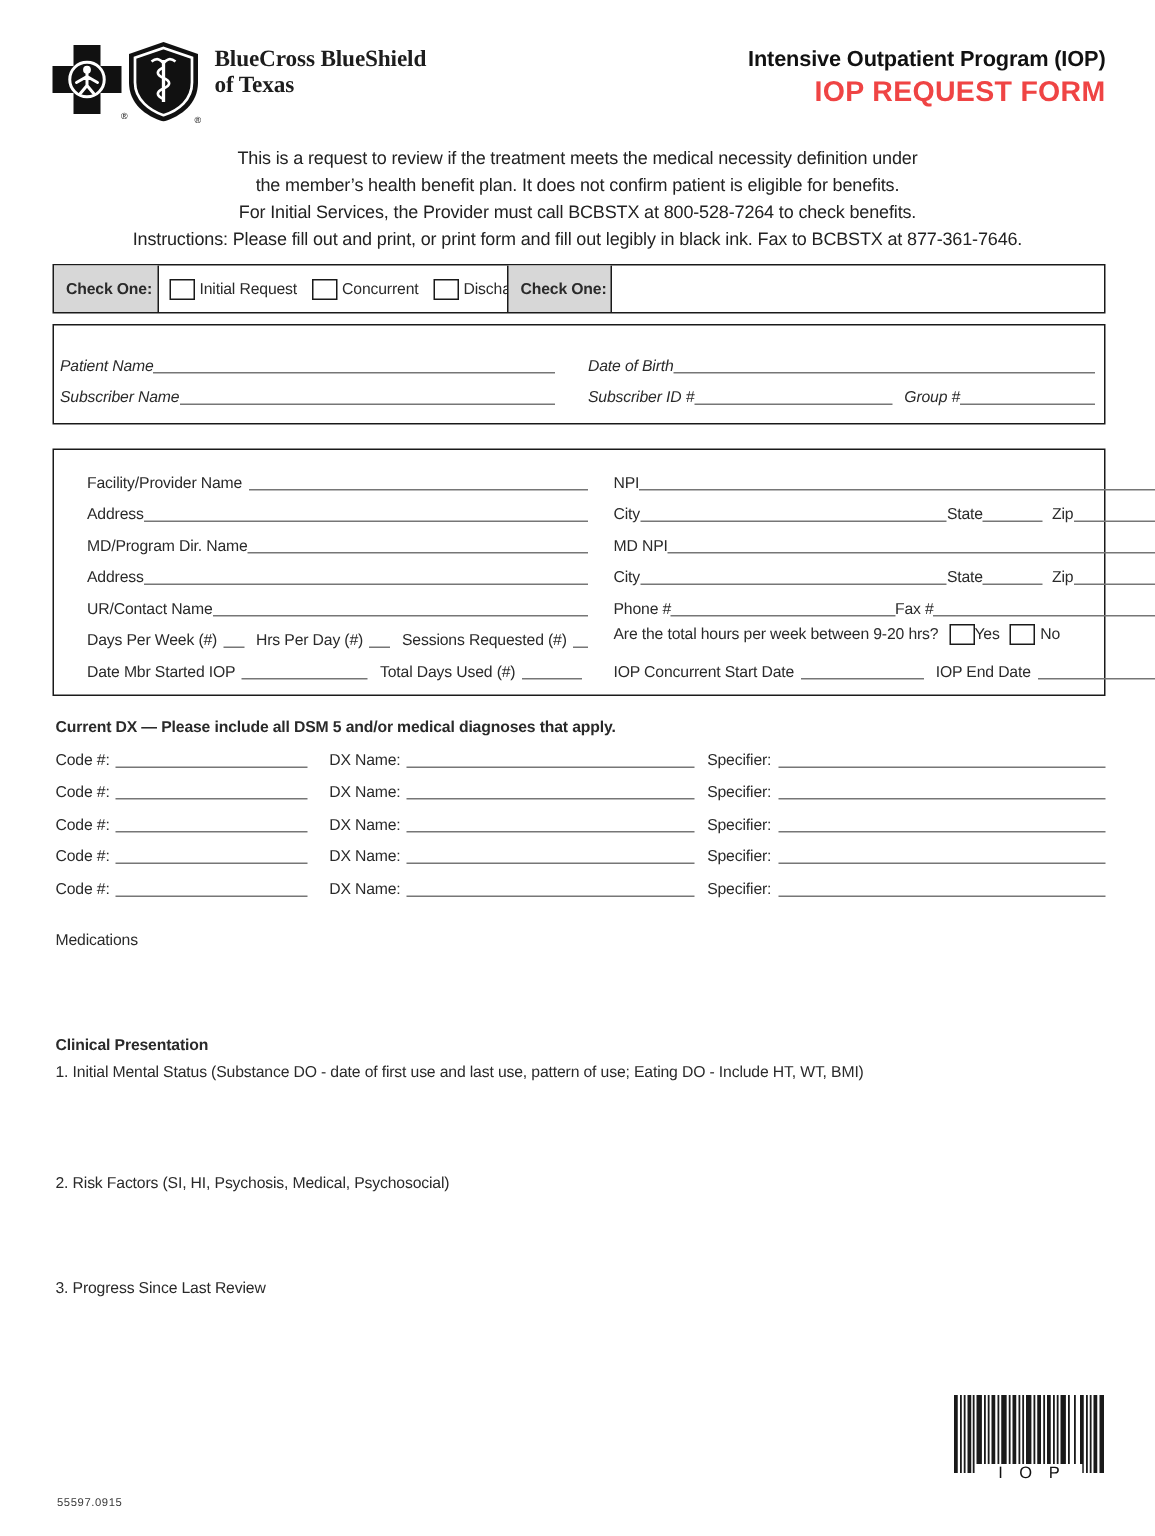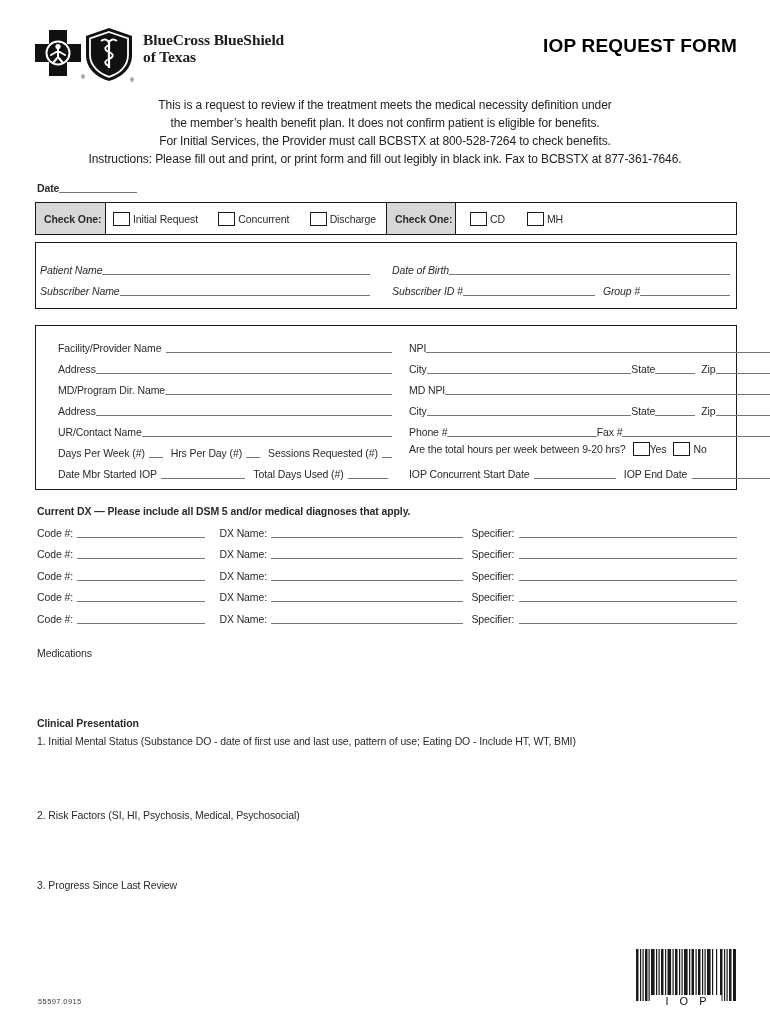--- a/index.html
+++ b/index.html
@@ -12,41 +12,41 @@
     overflow:hidden;
   }
   
   .hdr { display:flex; justify-content:space-between; padding:28px 33px 0 33px; height:88px; }
   .brand { display:flex; align-items:flex-start; gap:3px; }
   .logo-wrap { position:relative; }
   .regmark { position:absolute; right:-2px; bottom:2px; font-size:6px; color:#111; }
   .brand-text { margin-left:8px; padding-top:3px; font-family:"Liberation Serif", serif; font-weight:bold; font-size:15.5px; line-height:17px; color:#1d1d1d; }
   .titles { text-align:right; padding-top:4px; }
   .program-title { font-weight:bold; font-size:14.5px; color:#111; }
-  .form-title { font-weight:bold; font-size:19px; letter-spacing:0.2px; color:#000000; margin-top:3px; }
+  .form-title { font-weight:bold; font-size:19px; letter-spacing:0.2px; color:#ef4444; margin-top:3px; }
   
   .intro { margin-top:8px; text-align:center; font-weight:normal; font-size:12px; line-height:18px; color:#222; }
   
   .lbl { font-size:10.5px; white-space:nowrap; }
   .blbl { font-size:10.5px; font-weight:bold; white-space:nowrap; }
   .fill { display:inline-block; border-bottom:1px solid #767676; height:12px; }
   .frow { display:flex; align-items:flex-end; }
   .frow .fill { margin-bottom:1px; }
   .grow { flex:1 1 auto; }
   .cb { display:inline-block; width:17px; height:14px; border:1.6px solid #1a1a1a; background:#fff; flex:none; }
   
   .date-row { margin:10px 33px 0 37px; height:16px; }
   
   .box { border:1.6px solid #1a1a1a; margin-left:35px; margin-right:33px; background:#fff; }
   .check-box { margin-top:8px; height:33px; display:flex; align-items:stretch; }
   .gray-cell { width:70px; flex:none; background:#d7d7d7; display:flex; align-items:center; padding-left:8px; }
   .gray-cell.first { border-right:1.6px solid #1a1a1a; }
   .gray-cell.second { border-left:1.6px solid #1a1a1a; border-right:1.6px solid #1a1a1a; }
   .opts { display:flex; align-items:center; }
-  .opts1 { width:280px; flex:none; padding-left:7px; gap:0;justify-content:space-between; }
+  .opts1 { width:232px; flex:none; padding-left:7px; gap:0; }
   .opt { display:flex; align-items:center; margin-right:10px; }
   .opt .lbl { margin-left:3px; }
   .opts2 { padding-left:14px; }
   .opts2 .opt { margin-right:22px; }
   
   .patient-box { margin-top:7px; padding:20px 6px 11px 4px; display:grid; grid-template-columns:330px 1fr; column-gap:22px; row-gap:8px;font-style:italic; }
   
   .facility-box { margin-top:16px; padding:7px 6px 9px 22px; display:grid; grid-template-columns:334px 1fr; column-gap:17px; }
   .fcol .frow { height:21px; }
   .seg-lbl { margin-left:8px; }
@@ -60,21 +60,21 @@
   .ml14 { margin-left:14px; }
   .ml8 { margin-left:8px; }
   
   .meds { margin:22px 33px 0 37px; font-size:10.5px; }
   .clin-head { margin:58px 33px 0 37px; font-size:10.5px; font-weight:bold; }
   .clin-item { margin-left:37px; margin-right:33px; font-size:10.5px; }
   .clin-item.i1 { margin-top:6px; }
   .clin-item.i2 { margin-top:62px; }
   .clin-item.i3 { margin-top:58px; }
   
-  .barcode { position:absolute; right:34px; bottom:17px; width:100px; height:58px; text-align:center;margin-top:32px; }
+  .barcode { position:absolute; right:34px; bottom:36px; width:100px; height:58px; text-align:center;margin-top:32px; }
   .barcode svg { display:block; }
   .bc-label { position:absolute; left:50%; transform:translateX(-50%); bottom:0;
               background:#fff; padding:0 4px; font-size:11px; letter-spacing:11px; text-indent:11px;
               color:#111; white-space:nowrap; }
   .form-number { position:absolute; left:38px; bottom:18px; font-size:7.5px; letter-spacing:0.4px; color:#3a3a3a; }
 </style>
 </head>
 <body>
 
 <div class="page">
@@ -99,35 +99,32 @@
           <path d="M23 17c-5 2-5 5 0 7s5 5 0 7-5 5 0 7" stroke="#fff" stroke-width="1.8" fill="none"></path>
         </svg>
         <span class="regmark">®</span>
       </span>
       <div class="brand-text">
         <div>BlueCross BlueShield</div>
         <div>of Texas</div>
       </div>
     </div>
     <div class="titles">
+      <div class="program-title">Intensive Outpatient Program (IOP)</div>
       <div class="form-title">IOP REQUEST FORM</div>
     </div>
   </div>
 
   <div class="intro">
     <div>This is a request to review if the treatment meets the medical necessity definition under</div>
     <div>the member’s health benefit plan. It does not confirm patient is eligible for benefits.</div>
     <div>For Initial Services, the Provider must call BCBSTX at 800-528-7264 to check benefits.</div>
     <div>Instructions: Please fill out and print, or print form and fill out legibly in black ink. Fax to BCBSTX at 877-361-7646.</div>
   </div>
 
-  <div class="date-row frow">
-    <span class="blbl">Date</span>
-      <span class="fill" style="width:78px;"></span>
-  </div>
 
   <div class="box check-box">
     <div class="gray-cell first">
       <span class="blbl">Check One:</span>
     </div>
     <div class="opts opts1">
       <span class="opt">
         <span class="cb"></span>
         <span class="lbl">Initial Request</span>
       </span>
@@ -135,30 +132,20 @@
         <span class="cb"></span>
         <span class="lbl">Concurrent</span>
       </span>
       <span class="opt">
         <span class="cb"></span>
         <span class="lbl">Discharge</span>
       </span>
     </div>
     <div class="gray-cell second">
       <span class="blbl">Check One:</span>
-    </div>
-    <div class="opts opts2">
-      <span class="opt">
-        <span class="cb"></span>
-        <span class="lbl">CD</span>
-      </span>
-      <span class="opt">
-        <span class="cb"></span>
-        <span class="lbl">MH</span>
-      </span>
     </div>
   </div>
 
   <div class="box patient-box">
     <div class="frow">
       <span class="lbl">Patient Name</span>
         <span class="fill grow"></span>
     </div>
     <div class="frow">
       <span class="lbl">Date of Birth</span>

